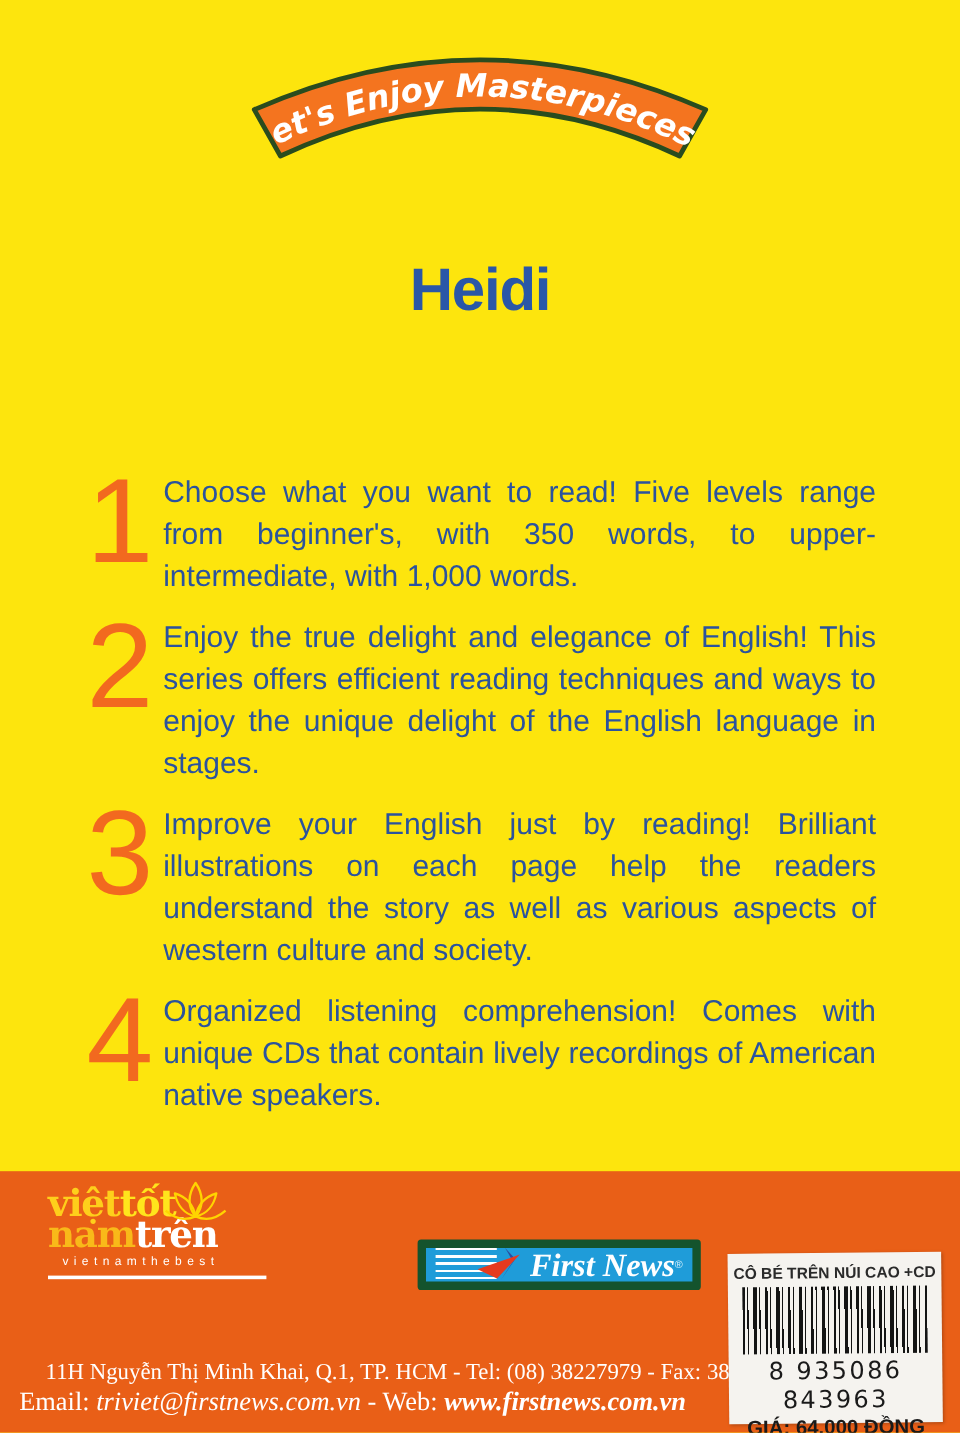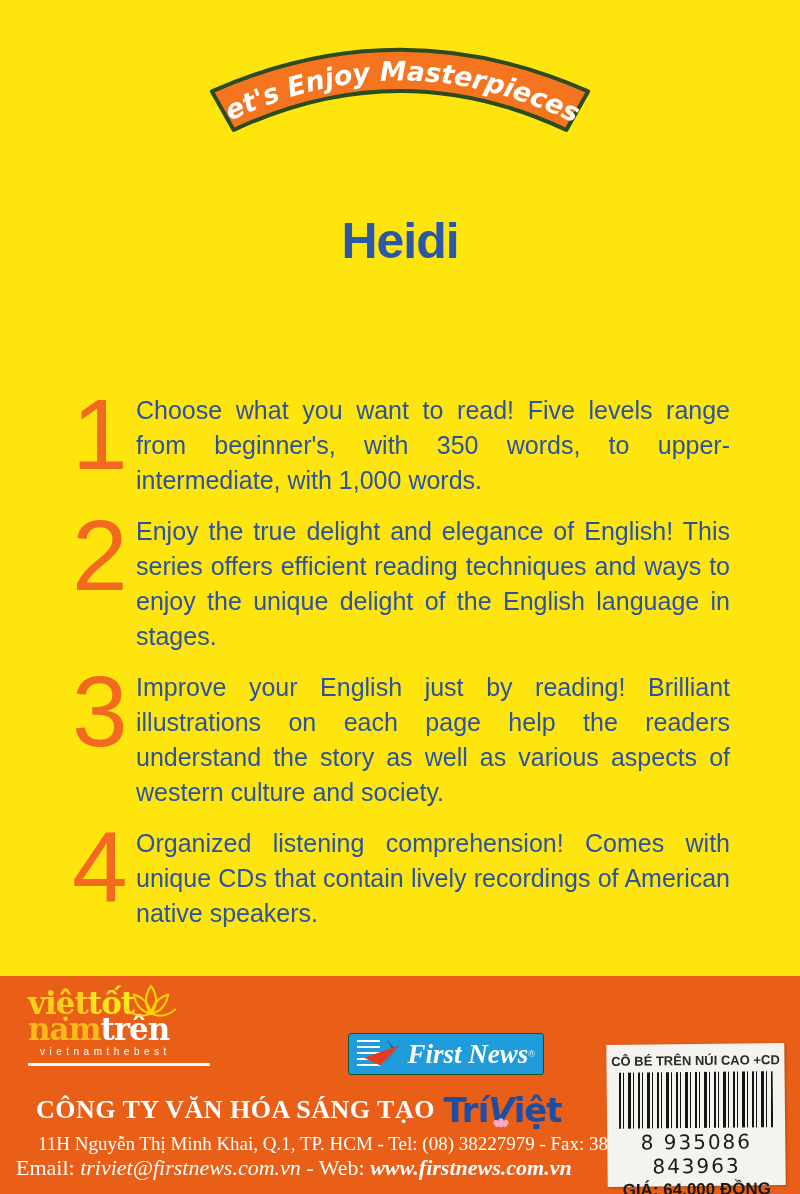--- a/index.html
+++ b/index.html
@@ -28,33 +28,33 @@
     flex:0 0 64px;width:64px;
     font-size:100px;line-height:82px;font-weight:400;color:#F2691F;
   }
   .feature-text{
     flex:1;text-align:justify;
     font-size:25px;line-height:35px;color:#2B539E;
   }
   
   .footer{position:absolute;left:0;top:976px;width:800px;height:218px;background:#E95F17;}
   
-  .vn-logo{position:absolute;left:28px;top:14px;width:200px;}
+  .vn-logo{position:absolute;left:40px;top:14px;width:200px;}
   .vn-lotus{position:absolute;left:94px;top:-8px;}
   .vn-words{font-family:"DejaVu Serif",serif;font-weight:bold;font-size:31px;line-height:26px;letter-spacing:-1px;}
   .vn-w1{color:#FECF1B;}
   .vn-w2{color:#FFE51C;}
   .vn-w3{color:#F9B919;}
   .vn-w4{color:#FFFFFF;}
   .vn-tagline{color:#FFFFFF;font-size:10px;letter-spacing:4.5px;margin-top:4px;margin-left:12px;}
   .vn-underline{width:182px;height:3px;background:#FFFFFF;margin-top:6px;}
   
   .fn-logo{
-    position:absolute;left:348px;top:57px;width:196px;height:42px;box-sizing:border-box;
-    background:#1F9CD9;border:1px solid #14532d;border-radius:3px;
+    position:absolute;left:348px;top:57px;width:236px;height:42px;box-sizing:border-box;
+    background:#1F9CD9;border:7px solid #14532d;border-radius:3px;
     display:flex;align-items:center;padding:0 8px;
   }
   .fn-stripes{width:76px;height:28px;background:repeating-linear-gradient(to bottom,#FFFFFF 0 2px,transparent 2px 6px);}
   .fn-arrow{margin-left:-16px;flex:0 0 auto;}
   .fn-text{
     color:#FFFFFF;font-family:"Liberation Serif",serif;font-style:italic;font-weight:bold;
     font-size:27px;margin-left:6px;white-space:nowrap;
   }
   .fn-reg{color:#D8F1FB;font-size:9px;vertical-align:top;line-height:30px;}
   
@@ -155,32 +155,20 @@
     <div class="fn-logo">
       <div class="fn-stripes"></div>
       <svg class="fn-arrow" width="38" height="30" viewBox="0 0 40 30" aria-hidden="true">
         <polygon points="24,0 31,12 20,29 33,10" fill="#2B4EA0"></polygon>
         <polygon points="0,19 37,6 17,27" fill="#E63A1E"></polygon>
       </svg>
       <span class="fn-text">First News</span>
       <sup class="fn-reg">®</sup>
     </div>
 
-    <div class="company-line">
-      <span class="company">CÔNG TY VĂN HÓA SÁNG TẠO</span>
-      <span class="triviet">
-        <span>Trí</span><span class="tv-v"><span>V</span><svg class="tv-lotus" width="18" height="12" viewBox="0 0 24 16" aria-hidden="true">
-              <g fill="#F7A8C4">
-                <ellipse cx="12" cy="9" rx="4" ry="6"></ellipse>
-                <ellipse cx="6" cy="10" rx="3.5" ry="5" transform="rotate(-30 6 10)"></ellipse>
-                <ellipse cx="18" cy="10" rx="3.5" ry="5" transform="rotate(30 18 10)"></ellipse>
-              </g>
-            </svg></span><span>iệt</span>
-      </span>
-    </div>
 
     <div class="address">11H Nguyễn Thị Minh Khai, Q.1, TP. HCM - Tel: (08) 38227979 - Fax: 38224560</div>
 
     <div class="contact">
       <span>Email:</span>
       <span class="em">triviet@firstnews.com.vn</span><span> - </span><span>Web:</span>
       <span class="web">www.firstnews.com.vn</span>
     </div>
 
     <div class="barcode-label">

